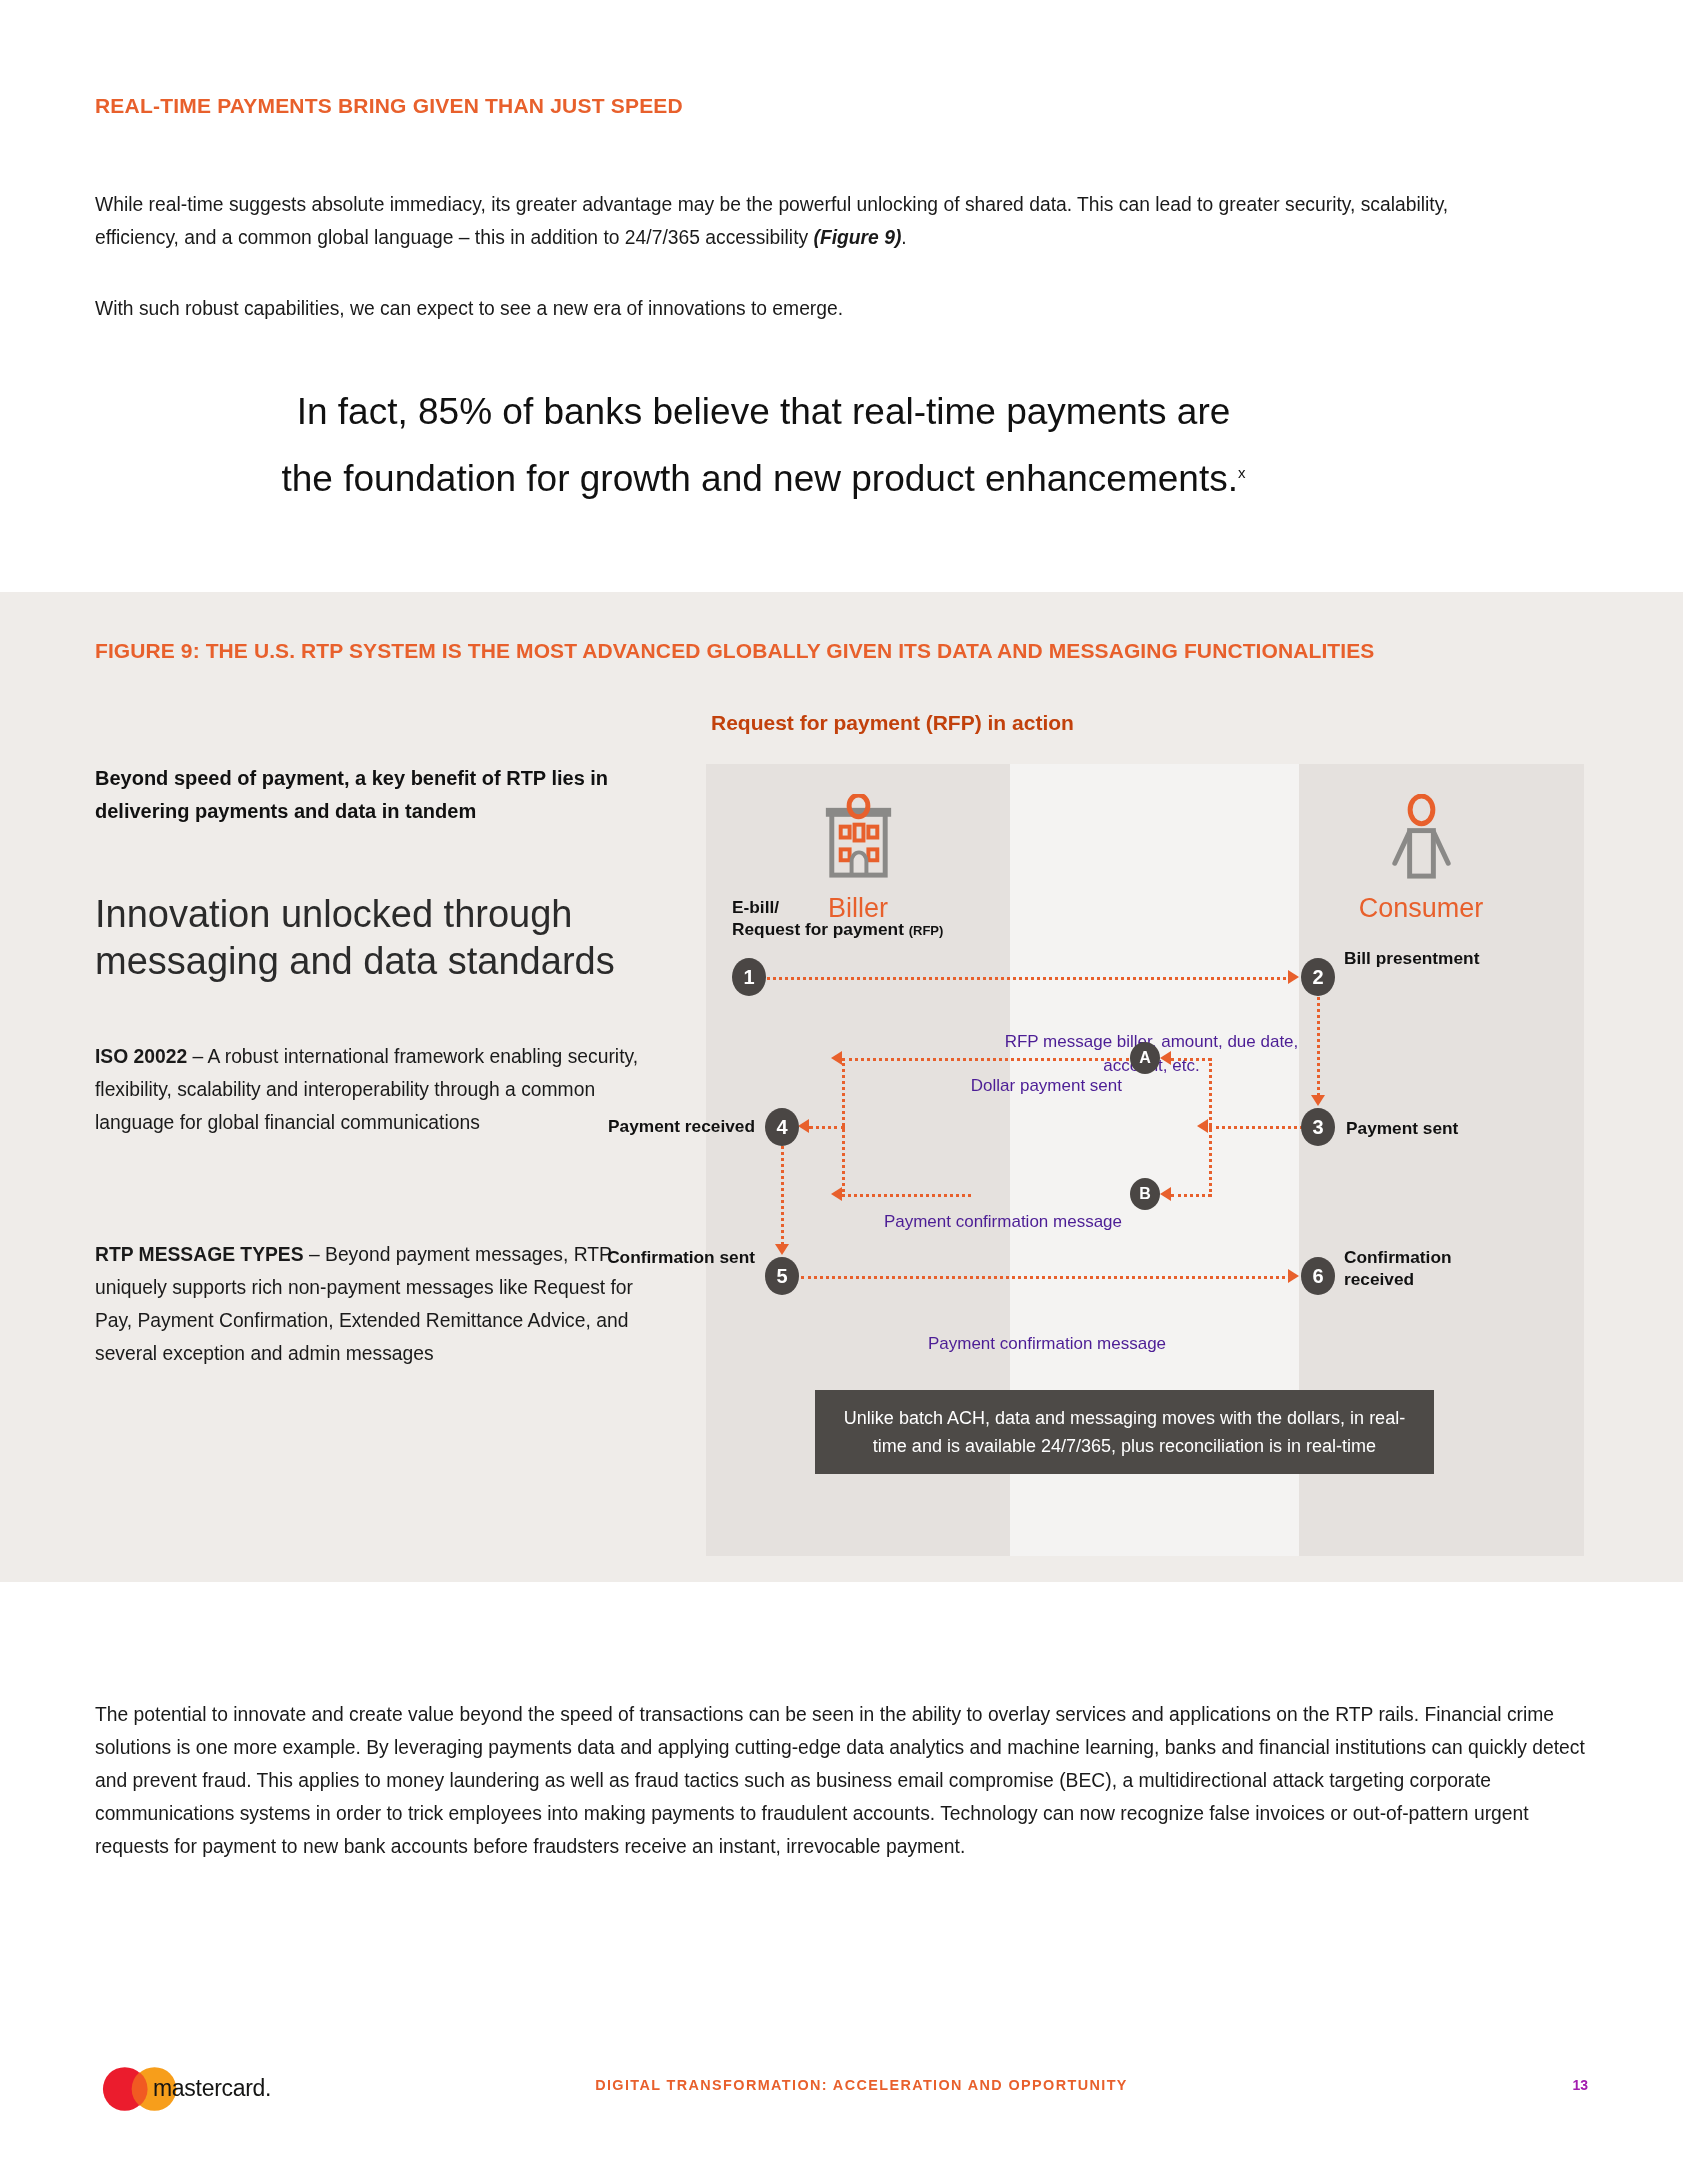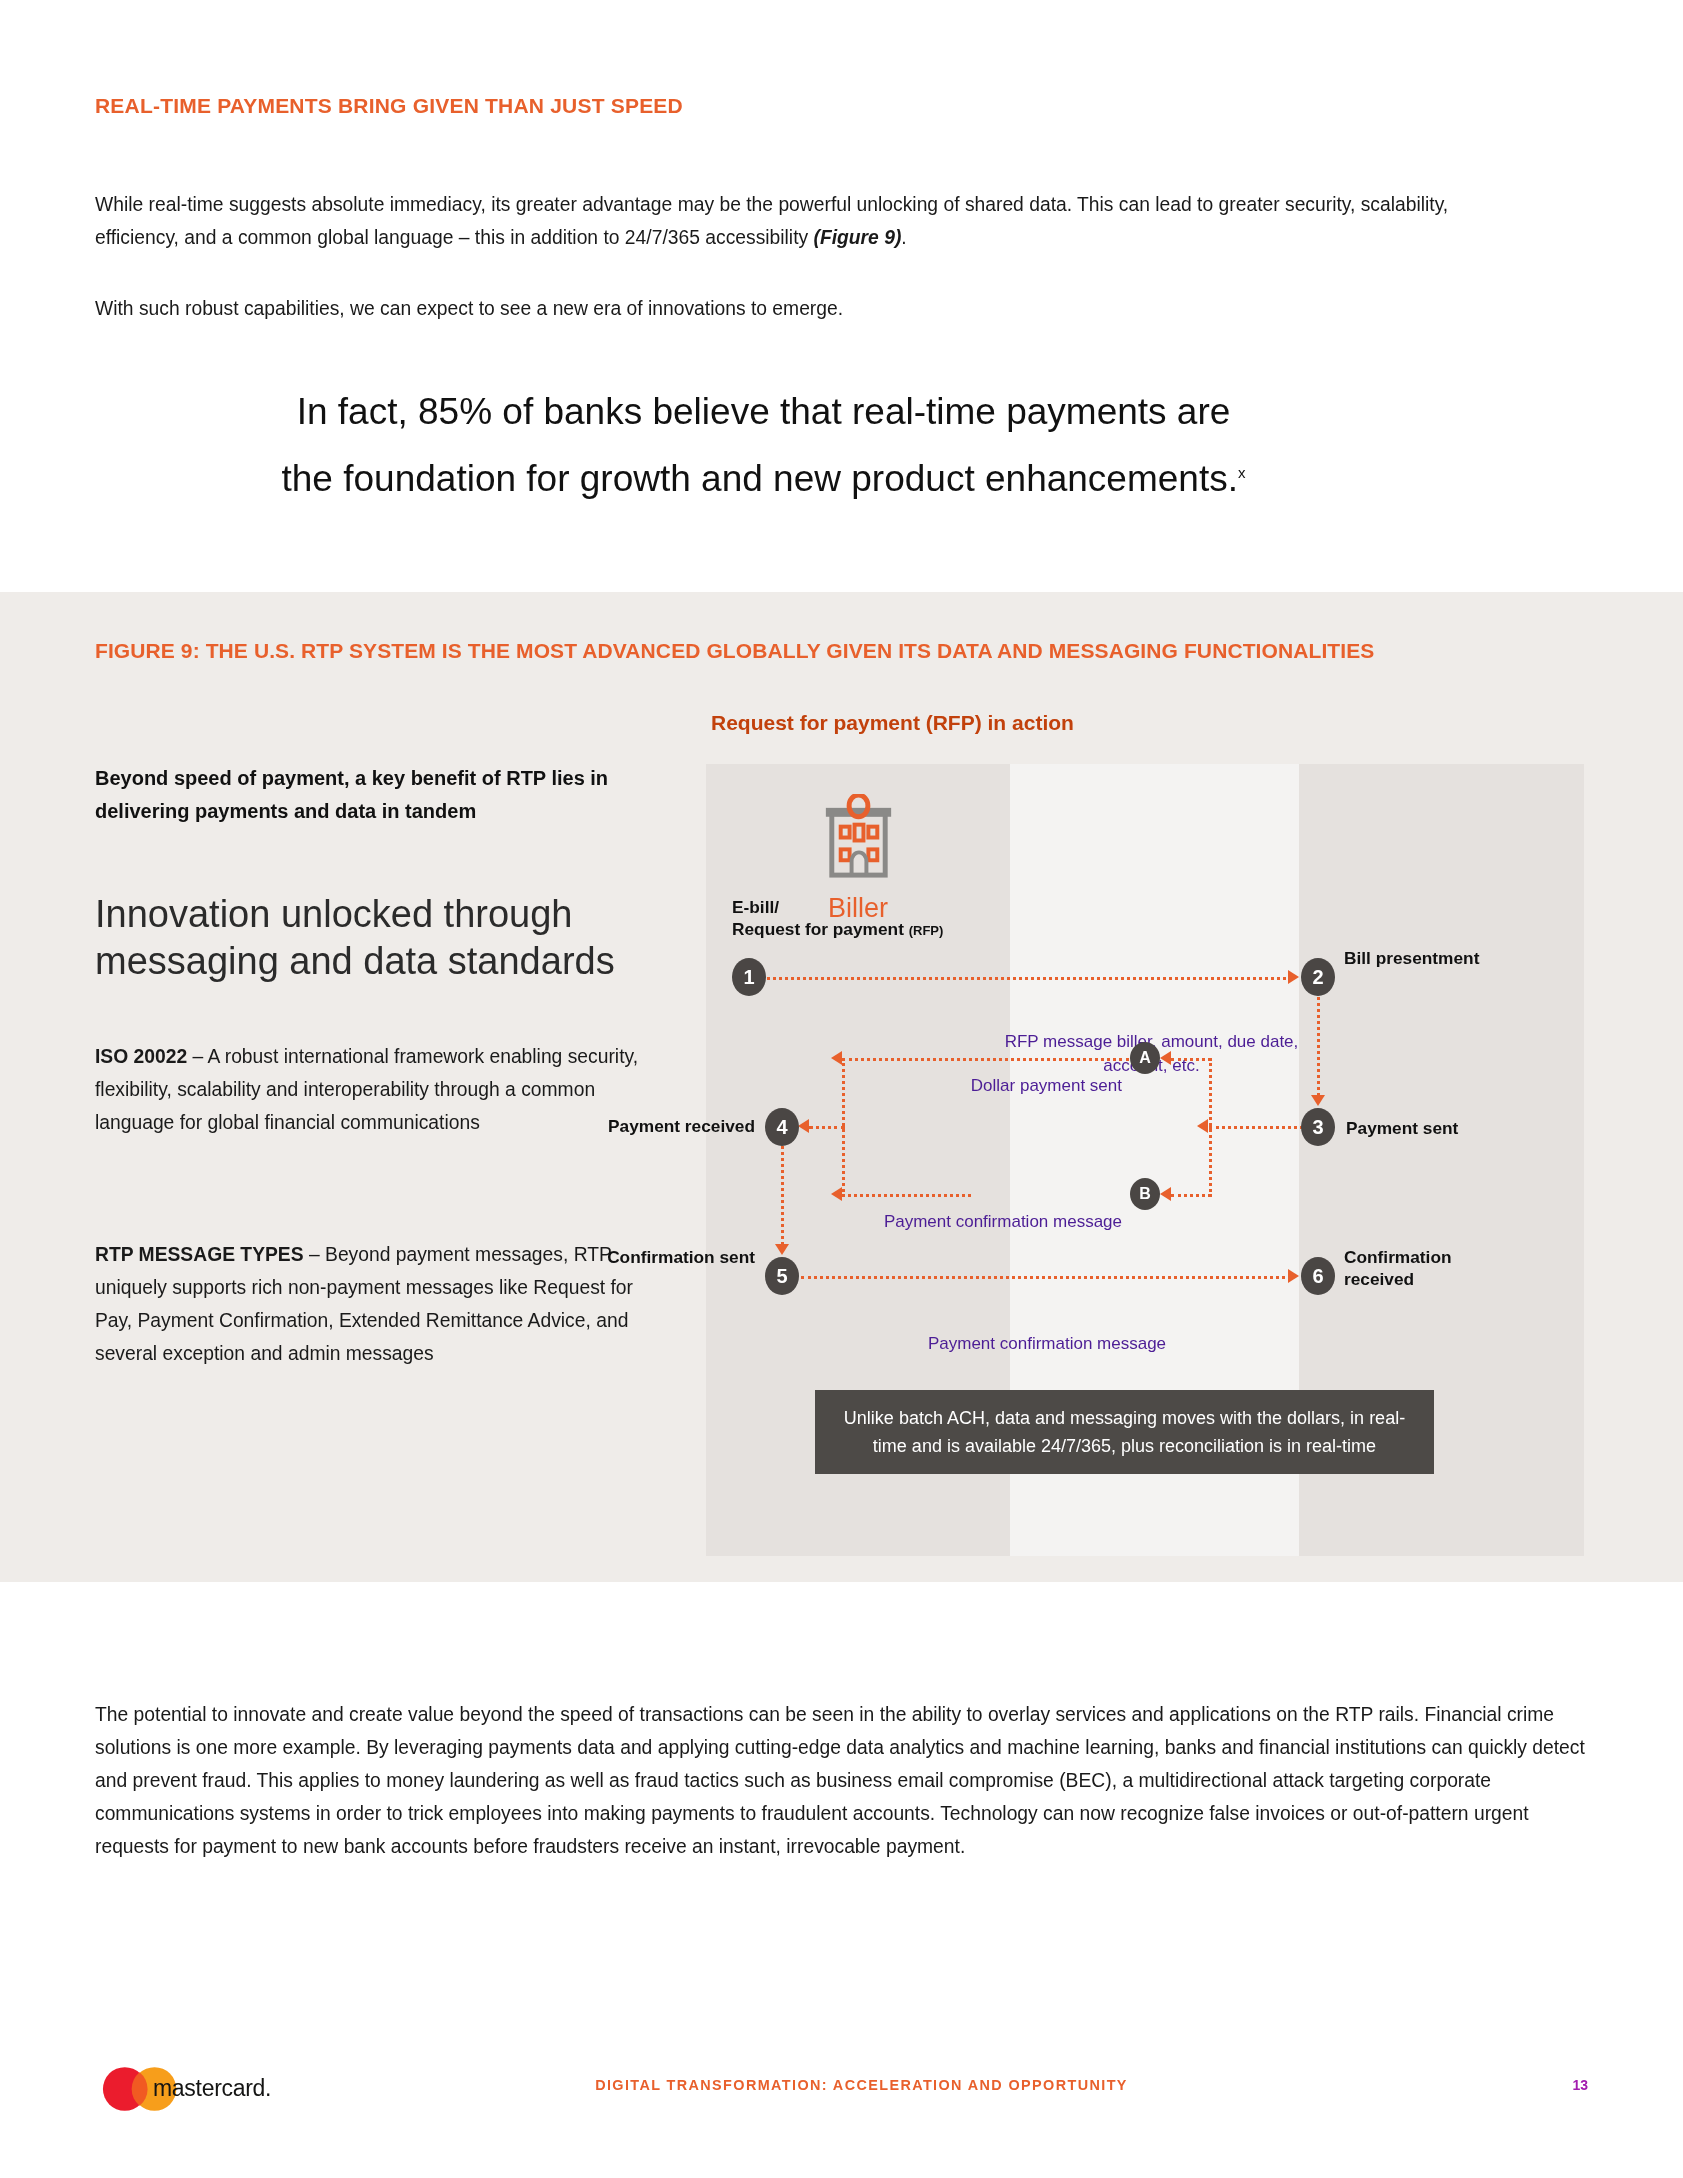--- a/index.html
+++ b/index.html
@@ -170,20 +170,29 @@
         <rect x="27" y="33" width="9" height="11" fill="none" stroke="#E8602C" stroke-width="4"></rect>
         <rect x="41" y="31" width="9" height="16" fill="none" stroke="#E8602C" stroke-width="4"></rect>
         <rect x="55" y="33" width="9" height="11" fill="none" stroke="#E8602C" stroke-width="4"></rect>
         <rect x="27" y="56" width="9" height="11" fill="none" stroke="#E8602C" stroke-width="4"></rect>
         <rect x="55" y="56" width="9" height="11" fill="none" stroke="#E8602C" stroke-width="4"></rect>
         <path d="M38 82 L38 68 a7.5 9 0 0 1 15 0 L53 82" fill="none" stroke="#8A8987" stroke-width="4"></path>
       </svg>
       <div class="actor-label">Biller</div>
     </div>
 
+    <div class="icon-wrap" style="left:648px;top:30px;width:134px;">
+      <svg width="89" height="91" viewBox="0 0 90 92">
+        <ellipse cx="45" cy="16" rx="11.5" ry="14" fill="none" stroke="#E8602C" stroke-width="5"></ellipse>
+        <rect x="33" y="37" width="24" height="46" fill="none" stroke="#8A8987" stroke-width="5"></rect>
+        <line x1="33" y1="38" x2="18" y2="70" stroke="#8A8987" stroke-width="5" stroke-linecap="round"></line>
+        <line x1="57" y1="38" x2="72" y2="70" stroke="#8A8987" stroke-width="5" stroke-linecap="round"></line>
+      </svg>
+      <div class="actor-label">Consumer</div>
+    </div>
 
     <div class="nlabel" style="left:26px;top:132px;width:257px;">
       <span>E-bill/</span><br>
       <span>Request for payment </span><span class="tiny">(RFP)</span>
     </div>
 
     <div class="node" style="left:26px;top:194px;">1</div>
     <div class="dash-h" style="left:61px;top:213px;width:525px;"></div>
     <div class="arrow arrow-r" style="left:582px;top:206px;"></div>
     <div class="node" style="left:595px;top:194px;">2</div>

